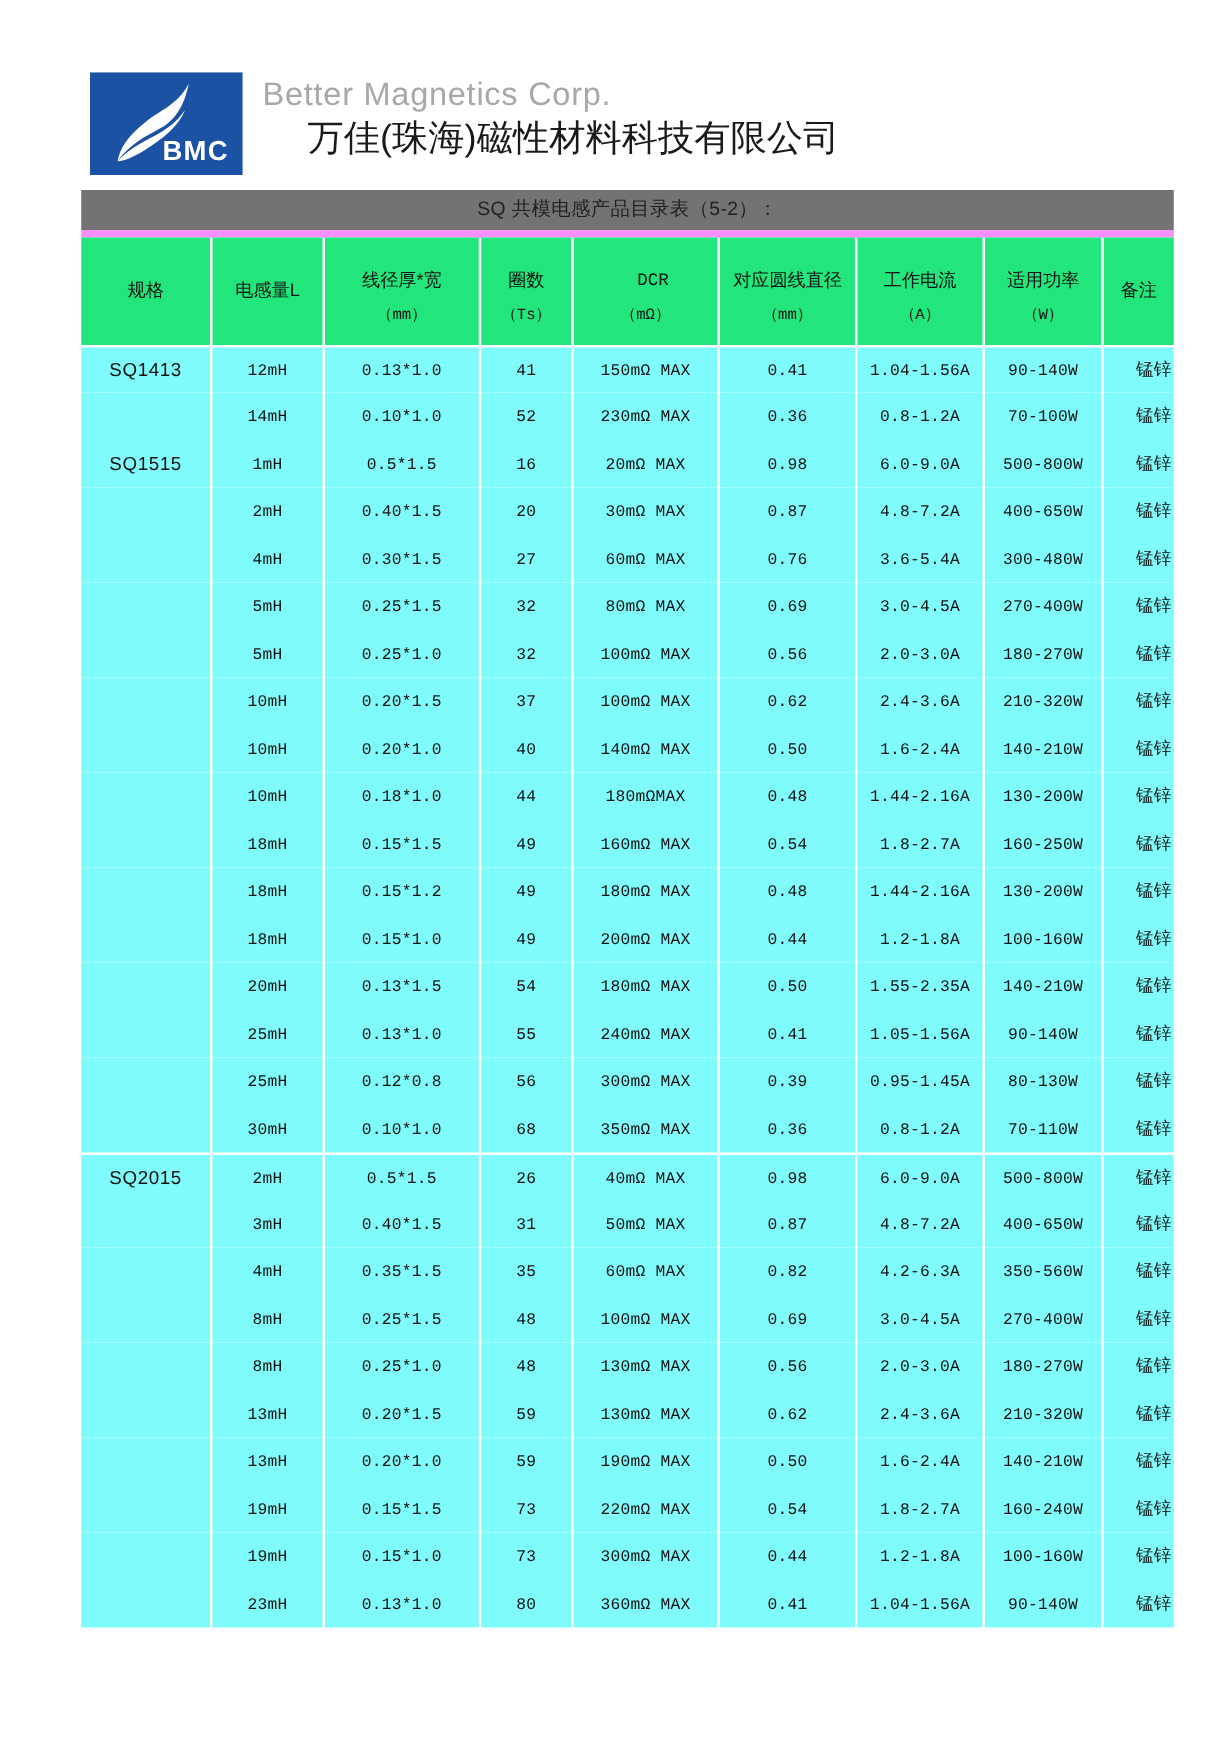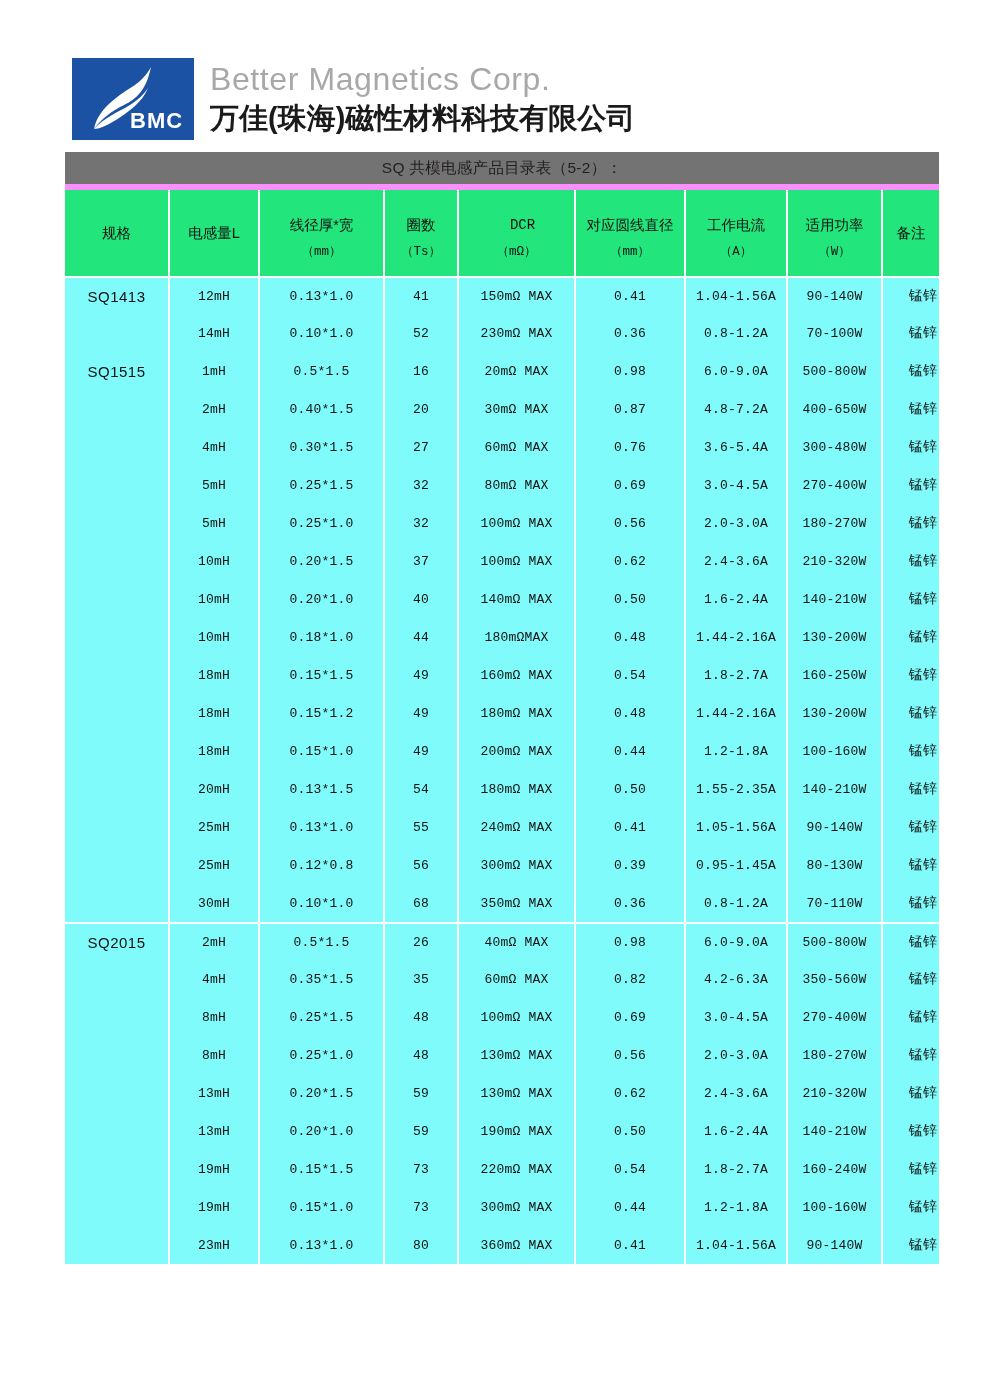--- a/index.html
+++ b/index.html
@@ -30,34 +30,35 @@
     background: #1b52a4;
     flex: 0 0 auto;
     overflow: hidden;
   }
   .logo-mark svg { display: block; }
   .logo-text {
     margin-left: 16px;
     padding-top: 2px;
   }
   .brand-en {
-    font-size: 32px;
+    font-size: 26px;
     letter-spacing: 0.6px;
     color: #a8a8a8;
     line-height: 1.22;
     white-space: nowrap;
     font-weight: 400;
   }
   .brand-cn {
     font-size: 29px;
     color: #1a1a1a;
     line-height: 1.22;
     white-space: nowrap;
     margin-top: 2px;
-    font-weight: 700;
+    font-weight: 400;
+    margin-left: 36px;
   }
 
   
   .table-wrap {
     position: absolute;
     left: 63px; top: 152px;
     width: 858px;
     background: #ffffff;
   }
   table.cat {
@@ -427,20 +428,31 @@
             <td class="bd">0.5*1.5</td>
             <td class="bd">26</td>
             <td class="bd">40mΩ MAX</td>
             <td class="bd">0.98</td>
             <td class="bd">6.0-9.0A</td>
             <td class="bd">500-800W</td>
             <td class="bd cn">锰锌</td>
           </tr>
           <tr>
             <td class="bd spec"></td>
+            <td class="bd">3mH</td>
+            <td class="bd">0.40*1.5</td>
+            <td class="bd">31</td>
+            <td class="bd">50mΩ MAX</td>
+            <td class="bd">0.87</td>
+            <td class="bd">4.8-7.2A</td>
+            <td class="bd">400-650W</td>
+            <td class="bd cn">锰锌</td>
+          </tr>
+          <tr>
+            <td class="bd spec"></td>
             <td class="bd">4mH</td>
             <td class="bd">0.35*1.5</td>
             <td class="bd">35</td>
             <td class="bd">60mΩ MAX</td>
             <td class="bd">0.82</td>
             <td class="bd">4.2-6.3A</td>
             <td class="bd">350-560W</td>
             <td class="bd cn">锰锌</td>
           </tr>
           <tr>

